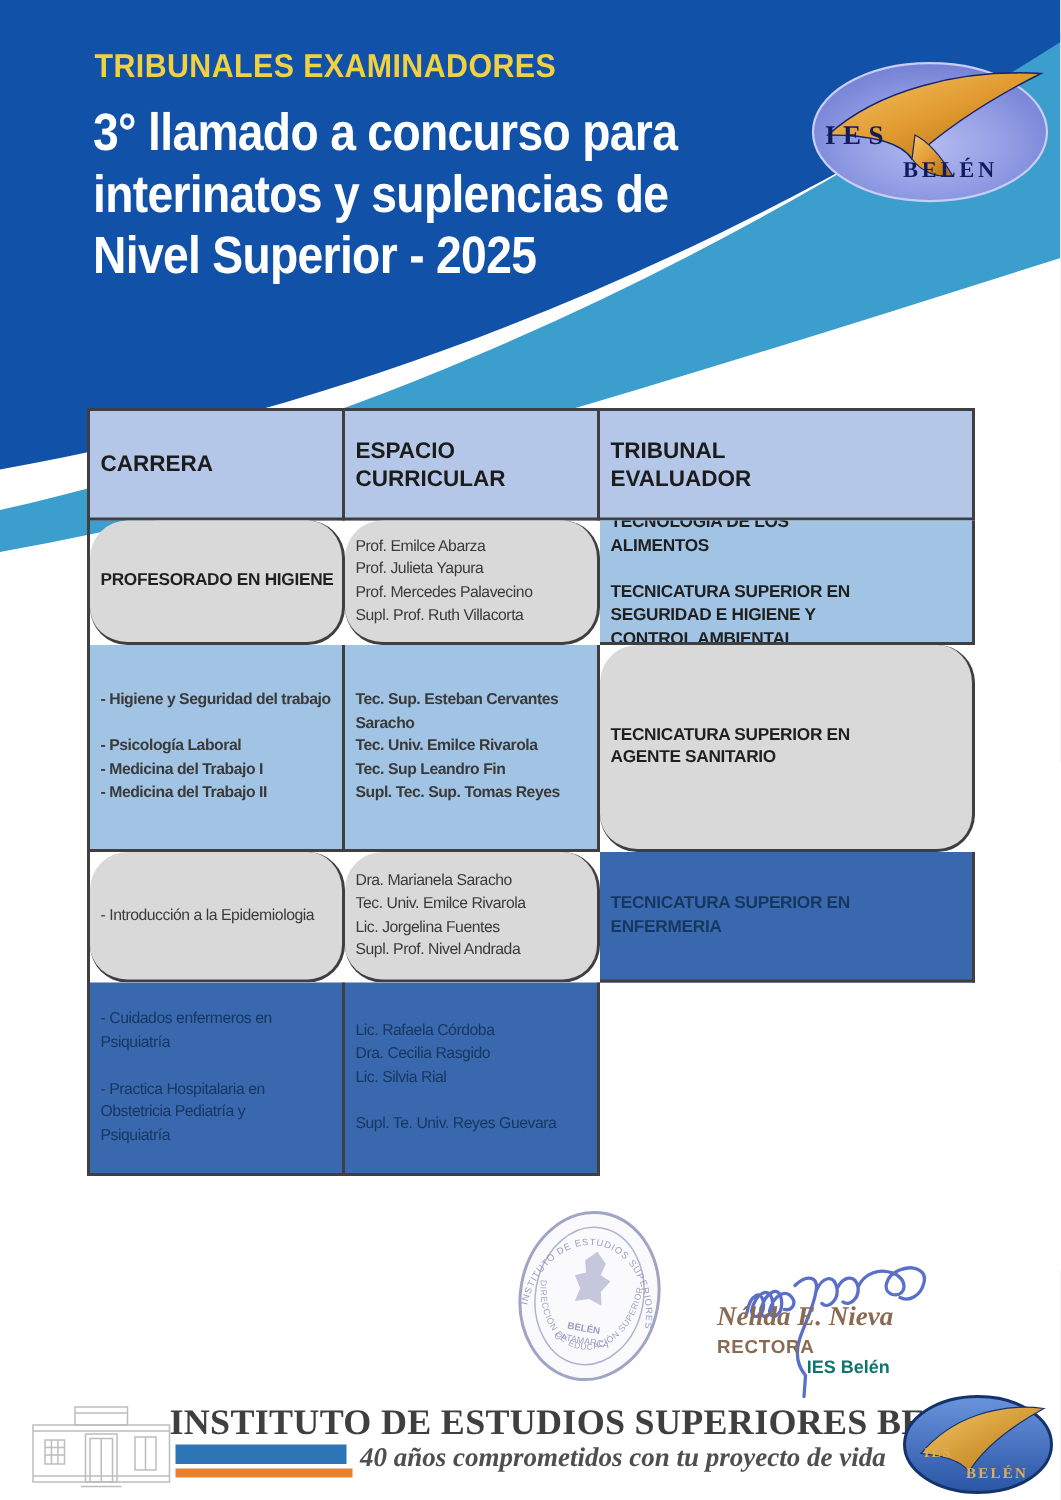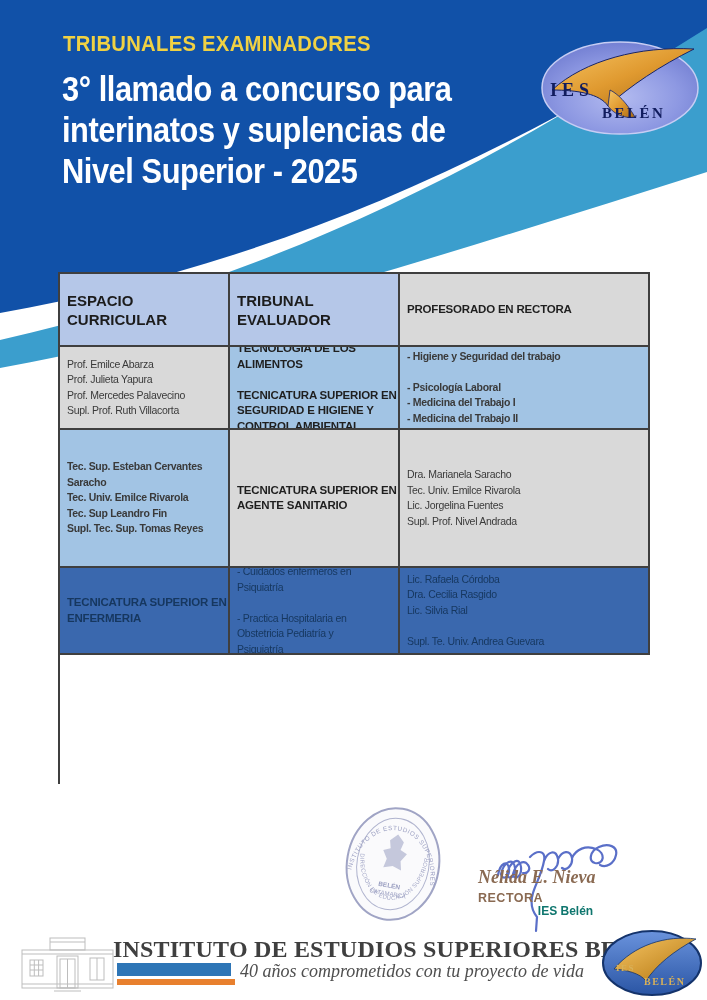--- a/index.html
+++ b/index.html
@@ -29,21 +29,21 @@
     display:grid;grid-template-columns:170px 170px 250px;
     grid-template-rows:73px 83px 138px 87px 129px;
     border-top:2px solid #3f3f3f;border-left:2px solid #3f3f3f;
   }
   .cell{
     border-right:2px solid #3f3f3f;border-bottom:2px solid #3f3f3f;
     display:flex;align-items:center;box-sizing:border-box;
     padding:4px 2px 4px 7px;white-space:pre;overflow:hidden;
   }
   .th{background:#b5c7e8;font-weight:bold;font-size:15px;line-height:19px;color:#1c1c1c;}
-  .gray{background:#d9d9d9;}
+  .gray{background:#d9d9d9;border-radius:25px;}
   .lblue{background:#a2c4e4;font-weight:bold;}
   .dblue{background:#3a68ae;}
   .c1{font-weight:bold;font-size:11.5px;line-height:15.5px;color:#1f1f1f;letter-spacing:-.2px;}
   .c2,.c3{font-size:10.5px;line-height:15.5px;color:#3a3a3a;letter-spacing:-.3px;}
   .dblue.c1,.dblue.c2,.dblue.c3{color:#16375f;}
   
   .stamp{position:absolute;left:337px;top:802px;}
   
   .sig-block{position:absolute;left:478px;top:835px;width:175px;}
   .sig-scribble{position:absolute;left:14px;top:4px;}
@@ -64,21 +64,21 @@
   .building{position:absolute;left:20px;top:932px;}
   .institute{
     position:absolute;left:113px;top:936px;
     font-family:"Liberation Serif",serif;font-weight:bold;
     font-size:24px;color:#3f3f3f;letter-spacing:.2px;white-space:pre;
   }
   .bar-blue{position:absolute;left:117px;top:963px;width:114px;height:13px;background:#2e75b6;}
   .bar-orange{position:absolute;left:117px;top:979px;width:118px;height:6px;background:#e8802e;}
   .tagline{
     position:absolute;left:240px;top:961px;
-    font-family:"Liberation Serif",serif;font-style:italic;font-weight:normal;
+    font-family:"Liberation Serif",serif;font-style:italic;font-weight:bold;
     font-size:18px;color:#4f4f4f;white-space:pre;
   }
 </style>
 </head>
 <body>
 
 <div class="page">
 
   <svg class="header-deco" width="707" height="380" viewBox="0 0 707 380">
     <path d="M0,340 C230,288 470,185 707,22 L707,172 C460,250 210,330 0,368 Z" fill="#3b9ecd"></path>
@@ -104,26 +104,27 @@
       </linearGradient>
     </defs>
     <ellipse cx="80" cy="48" rx="78" ry="46" fill="url(#ovalGrad)" stroke="#c7cdf4" stroke-width="1.5"></ellipse>
     <path d="M12,50 C45,20 100,6 154,9 C120,26 90,46 68,66 C60,54 38,50 12,50 Z" fill="url(#goldGrad)" stroke="#16246b" stroke-width="1"></path>
     <path d="M68,66 C74,74 84,79 95,77 C86,62 78,54 70,50 Z" fill="url(#goldGrad)" stroke="#16246b" stroke-width="0.8"></path>
     <text x="10" y="56" font-family="Liberation Serif, serif" font-size="18" font-weight="bold" letter-spacing="5" fill="#111c5e">IES</text>
     <text x="62" y="78" font-family="Liberation Serif, serif" font-size="15" font-weight="bold" letter-spacing="2.5" fill="#111c5e">BELÉN</text>
   </svg>
 
   <div class="tbl">
+    <div class="cell th">CARRERA</div>
     <div class="cell th">ESPACIO
 CURRICULAR</div>
     <div class="cell th">TRIBUNAL
 EVALUADOR</div>
 
-    <div class="cell gray c1">PROFESORADO EN RECTORA</div>
+    <div class="cell gray c1">PROFESORADO EN HIGIENE</div>
     <div class="cell gray c3">Prof. Emilce Abarza
 Prof. Julieta Yapura
 Prof. Mercedes Palavecino
 Supl. Prof. Ruth Villacorta</div>
 
     <div class="cell lblue c1">TECNICATURA SUPERIOR EN
 TECNOLOGIA DE LOS
 ALIMENTOS
 
 TECNICATURA SUPERIOR EN
@@ -136,38 +137,39 @@
 - Medicina del Trabajo I
 - Medicina del Trabajo II</div>
     <div class="cell lblue c3">Tec. Sup. Esteban Cervantes
 Saracho
 Tec. Univ. Emilce Rivarola
 Tec. Sup Leandro Fin
 Supl. Tec. Sup. Tomas Reyes</div>
 
     <div class="cell gray c1">TECNICATURA SUPERIOR EN
 AGENTE SANITARIO</div>
+    <div class="cell gray c2">- Introducción a la Epidemiologia</div>
     <div class="cell gray c3">Dra. Marianela Saracho
 Tec. Univ. Emilce Rivarola
 Lic. Jorgelina Fuentes
 Supl. Prof. Nivel Andrada</div>
 
     <div class="cell dblue c1">TECNICATURA SUPERIOR EN
 ENFERMERIA</div>
     <div class="cell dblue c2">- Cuidados enfermeros en
 Psiquiatría
 
 - Practica Hospitalaria en
 Obstetricia Pediatría y
 Psiquiatría</div>
     <div class="cell dblue c3">Lic. Rafaela Córdoba
 Dra. Cecilia Rasgido
 Lic. Silvia Rial
 
-Supl. Te. Univ. Andrea Guevara</div>
+Supl. Te. Univ. Reyes Guevara</div>
   </div>
 
   <svg class="stamp" width="112" height="124" viewBox="0 0 112 124">
     <g transform="rotate(10 56 62)">
       <ellipse cx="56" cy="62" rx="46" ry="56" fill="rgba(150,155,190,0.05)" stroke="#9095bb" stroke-width="2" opacity="0.85"></ellipse>
       <ellipse cx="56" cy="62" rx="36" ry="46" fill="none" stroke="#9095bb" stroke-width="1" opacity="0.7"></ellipse>
       <path id="st_top" d="M 16,78 A 40,50 0 1 1 96,78" fill="none"></path>
       <path id="st_bot" d="M 22,52 A 34,46 0 1 0 90,52" fill="none"></path>
       <text font-size="6.2" letter-spacing=".6" fill="#9095bb" opacity=".9">
         <textPath href="#st_top" startOffset="2%">INSTITUTO DE ESTUDIOS SUPERIORES</textPath>

